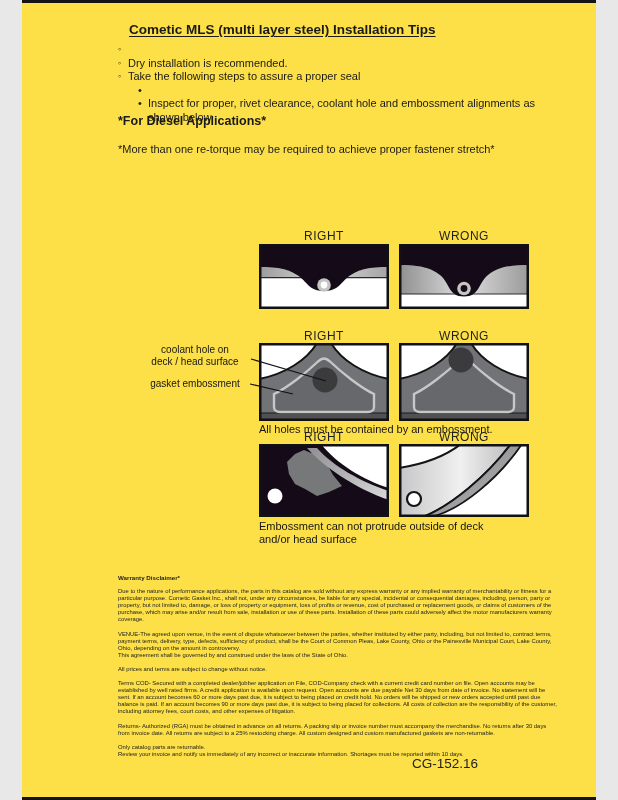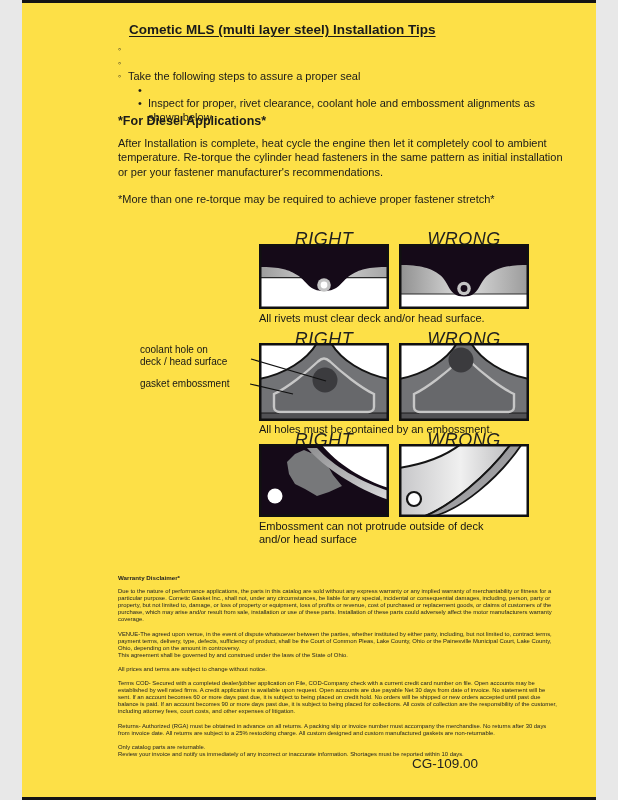--- a/index.html
+++ b/index.html
@@ -19,31 +19,31 @@
   .bullets{position:absolute;left:96px;top:43px;font-size:11px;line-height:13.5px;width:450px;}
   .bullet-row{display:flex;}
   .bullet-row .marker{width:10px;flex:0 0 10px;font-size:9px;line-height:13.5px;}
   .bullet-row.sub{padding-left:20px;}
   .bullet-row.sub .marker{font-size:11px;}
 
   .diesel{position:absolute;left:96px;top:114px;width:447px;font-size:11px;line-height:14.6px;}
   .diesel h2{font-size:12.5px;font-weight:bold;margin:0 0 7px 0;}
   .diesel p{margin:0 0 8px 0;}
 
-  .diag-header{position:absolute;width:270px;left:237px;display:flex;font-size:18px;color:#1f1f1f;letter-spacing:.5px;font-style:italic;}
+  .diag-header{position:absolute;width:270px;left:237px;display:flex;font-size:12px;color:#1f1f1f;letter-spacing:.5px;}
   .diag-header .cell{width:130px;text-align:center;}
   .diag-header .cell+.cell{margin-left:10px;}
   .panel-row{position:absolute;left:237px;display:flex;}
   .panel-row svg{display:block;}
   .panel-row .panel+.panel{margin-left:10px;}
   .caption{position:absolute;left:237px;font-size:11px;line-height:12.5px;color:#161616;}
 
   .anno-labels{
     position:absolute;left:118px;top:344px;width:110px;
-    font-size:10px;line-height:11.5px;text-align:left;color:#161616;
+    font-size:10px;line-height:11.5px;text-align:center;color:#161616;
   }
   .anno-labels .lbl2{margin-top:11px;}
   .leader-svg{position:absolute;left:228px;top:355px;pointer-events:none;}
 
   .legal{position:absolute;left:96px;top:574px;width:440px;font-size:5.9px;line-height:7.1px;color:#222;}
   .legal h3{font-size:6.2px;font-weight:bold;margin:0 0 7px 0;}
   .legal p{margin:0 0 7px 0;}
 
   .pagenum{position:absolute;left:390px;top:756px;font-size:13.5px;color:#222;}
 </style>
@@ -56,39 +56,37 @@
   <div class="scan-edge" style="top:797px"></div>
 
   <div class="title">Cometic MLS (multi layer steel) Installation Tips</div>
 
   <div class="bullets">
     <div class="bullet-row">
       <span class="marker">◦</span>
     </div>
     <div class="bullet-row">
       <span class="marker">◦</span>
+      <span>Dry installation is recommended.</span>
     </div>
     <div class="bullet-row">
       <span class="marker">◦</span>
       <span>Take the following steps to assure a proper seal</span>
     </div>
     <div class="bullet-row sub">
       <span class="marker">•</span>
     </div>
     <div class="bullet-row sub">
       <span class="marker">•</span>
       <span>Inspect for proper, rivet clearance, coolant hole and embossment alignments as shown below.</span>
     </div>
   </div>
 
   <div class="diesel">
     <h2>*For Diesel Applications*</h2>
-    <p class="prewrap">After Installation is complete, heat cycle the engine then let it completely cool to ambient
-temperature. Re-torque the cylinder head fasteners in the same pattern as initial installation
-or per your fastener manufacturer's recommendations.</p>
     <p class="prewrap" style="margin-top:13px">*More than one re-torque may be required to achieve proper fastener stretch*</p>
   </div>
 
   <div class="diag-header" style="top:229px">
     <div class="cell">RIGHT</div>
     <div class="cell">WRONG</div>
   </div>
   <div class="panel-row" style="top:244px">
     <div class="panel">
       <svg width="130" height="65" viewBox="0 0 130 65">
@@ -120,21 +118,20 @@
         <rect width="130" height="65" fill="#ffffff"></rect>
         <rect x="0" y="21" width="130" height="29" fill="url(#band1b)"></rect>
         <line x1="0" y1="50" x2="130" y2="50" stroke="#2a2a2a" stroke-width="1.1"></line>
         <path d="M0,0 H130 V21 C108,21 98,24 89,31 C79,39 81,52.5 65,52.5 C49,52.5 51,39 41,31 C32,24 22,21 0,21 Z" fill="#150a18"></path>
         <circle cx="65" cy="44.5" r="6.8" fill="#c4c4c4"></circle>
         <circle cx="65" cy="44.5" r="3.4" fill="#150a18"></circle>
         <rect x="1.25" y="1.25" width="127.5" height="62.5" fill="none" stroke="#111111" stroke-width="2.5"></rect>
       </svg>
     </div>
   </div>
-  <div class="caption" style="top:312px">All rivets must clear deck and/or head surface.</div>
 
   <div class="diag-header" style="top:329px">
     <div class="cell">RIGHT</div>
     <div class="cell">WRONG</div>
   </div>
   <div class="panel-row" style="top:343px">
     <div class="panel">
       <svg width="130" height="78" viewBox="0 0 130 78">
         <rect width="130" height="78" fill="#ffffff"></rect>
         <path d="M0,36 C26,31 48,17 58,0 L72,0 C82,17 104,31 130,36 L130,78 L0,78 Z" fill="#727376" stroke="#141414" stroke-width="2"></path>
@@ -218,15 +215,15 @@
     <p class="prewrap">Due to the nature of performance applications, the parts in this catalog are sold without any express warranty or any implied warranty of merchantability or fitness for a particular purpose.  Cometic Gasket Inc., shall not, under any circumstances, be liable for any special, incidental or consequential damages, including, person, party or property, but not limited to, damage, or loss of property or equipment, loss of profits or revenue, cost of purchased or replacement goods, or claims of customers of the purchase, which may arise and/or result from sale, installation or use of these parts.  Installation of these parts could adversely affect the motor manufacturers warranty coverage.</p>
     <p class="prewrap">VENUE-The agreed upon venue, in the event of dispute whatsoever between the parties, whether instituted by either party, including, but not limited to, contract terms, payment terms, delivery, type, defects, sufficiency of product, shall be the Court of Common Pleas, Lake County, Ohio or the Painesville Municipal Court, Lake County, Ohio, depending on the amount in controversy.
 This agreement shall be governed by and construed under the laws of the State of Ohio.</p>
     <p class="prewrap">All prices and terms are subject to change without notice.</p>
     <p class="prewrap">Terms COD- Secured with a completed dealer/jobber application on File, COD-Company check with a current credit card number on file.  Open accounts may be established by well rated firms.  A credit application is available upon request.  Open accounts are due payable Net 30 days from date of invoice.  No statement will be sent.  If an account becomes 60 or more days past due, it is subject to being placed on credit hold.  No orders will be shipped or new orders accepted until past due balance is paid.  If an account becomes 90 or more days past due, it is subject to being placed for collections.  All costs of collection are the responsibility of the customer, including attorney fees, court costs, and other expenses of litigation.</p>
     <p class="prewrap">Returns- Authorized (RGA) must be obtained in advance on all returns.  A packing slip or invoice number must accompany the merchandise.  No returns after 30 days from invoice date.  All returns are subject to a 25% restocking charge.  All custom designed and custom manufactured gaskets are non-returnable.</p>
     <p class="prewrap">Only catalog parts are returnable.
 Review your invoice and notify us immediately of any incorrect or inaccurate information.  Shortages must be reported within 10 days.</p>
   </div>
 
-  <div class="pagenum">CG-109.00</div>
+  <div class="pagenum">CG-152.16</div>
 
 </div>
 
 </body></html>

